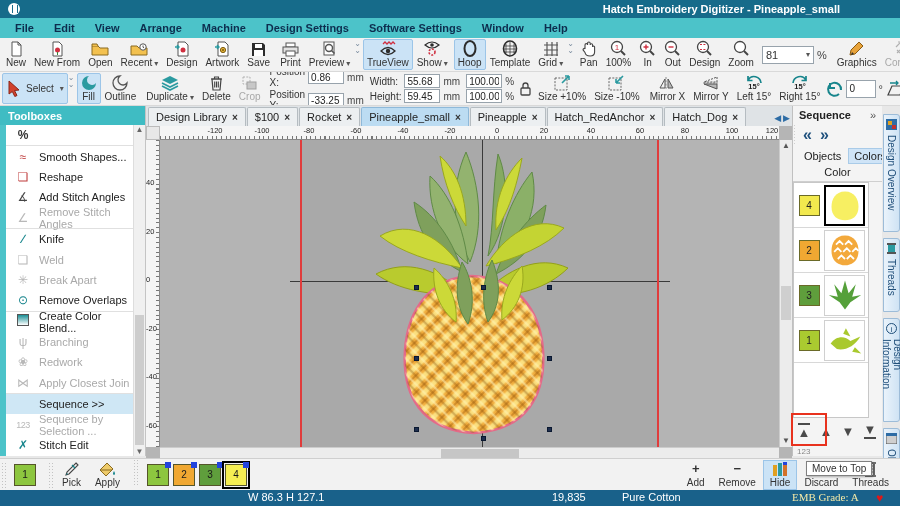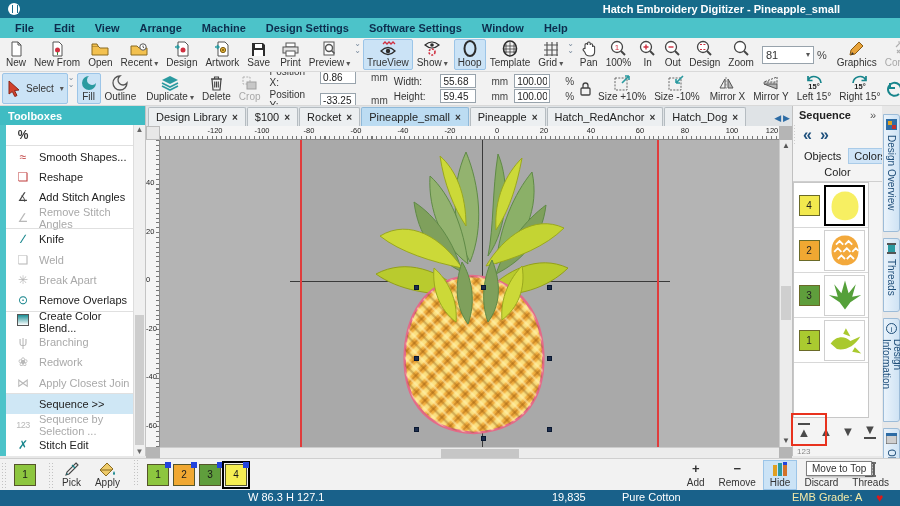--- a/index.html
+++ b/index.html
@@ -27,21 +27,21 @@
   .btn { display:flex; flex-direction:column; align-items:center; justify-content:flex-end;
          font-size:10px; color:#333; padding:1px 3px; height:31px; border:1px solid transparent;
          white-space:nowrap; border-radius:2px; }
   .btn .ic { height:17px; display:flex; align-items:center; justify-content:center; font-size:14px; line-height:17px; }
   .btn.hl { background:#cbe3f6; border-color:#9cc5e8; }
   .btn.dis { color:#a8a8a8; }
   .drop { font-size:8px; color:#555; margin-left:2px; }
   .chev2 { color:#7a8ca0; font-size:8px; line-height:7px; width:10px; text-align:center; align-self:flex-start; margin-top:2px; }
   .fld { width:36px; height:14px; border:1px solid #98a3ac; background:#fff; font-size:10px;
          padding:0 2px; color:#222; }
-  .fgrid { display:grid; grid-template-columns:auto auto auto; gap:1px 15px; align-items:center;
+  .fgrid { display:grid; grid-template-columns:auto auto auto; gap:1px 3px; align-items:center;
            font-size:10px; margin:0 3px; }
   .unit { color:#444; }
   svg.icn { display:block; }
 
   
   #toolboxes { position:absolute; left:0; top:106px; width:146px; height:350px; background:#fff;
                border-right:1px solid #c4c4c4; }
   #toolboxes .hdr { height:19px; background:#3fbcc3; color:#fff; font-weight:bold; font-size:11px;
                     display:flex; align-items:center; padding-left:8px; }
   #toolboxes .accent { position:absolute; left:0; top:19px; bottom:0; width:6px; background:#4cc3c9; }
@@ -140,21 +140,21 @@
           font-size:10px; color:#333; padding:1px 6px; border:1px solid transparent; }
   .pbtn .ic { height:16px; font-size:13px; display:flex; align-items:center; }
   .pbtn.hl { background:#cbe3f6; border-color:#9cc5e8; }
   .bigglyph { font-size:18px; font-weight:bold; line-height:14px; }
 
   
   #statusbar { position:absolute; left:0; top:490px; width:900px; height:16px; background:#19618a;
                color:#fff; font-size:11px; }
   #statusbar span { position:absolute; top:1px; }
   #st-dims { left:248px; } #st-stitches { left:552px; } #st-fabric { left:622px; }
-  #st-grade { left:792px; color:#f4eaa8; } #st-heart { left:876px; color:#e01818; font-size:12px; }
+  #st-grade { left:792px; color:#f4eaa8;font-family:Liberation Serif, serif; } #st-heart { left:876px; color:#e01818; font-size:12px; }
 </style>
 </head>
 <body>
 
 <div id="titlebar">
   <span class="logo"></span>
   <span class="ttl">Hatch Embroidery Digitizer - Pineapple_small</span>
 </div>
 
 <div id="menubar">

